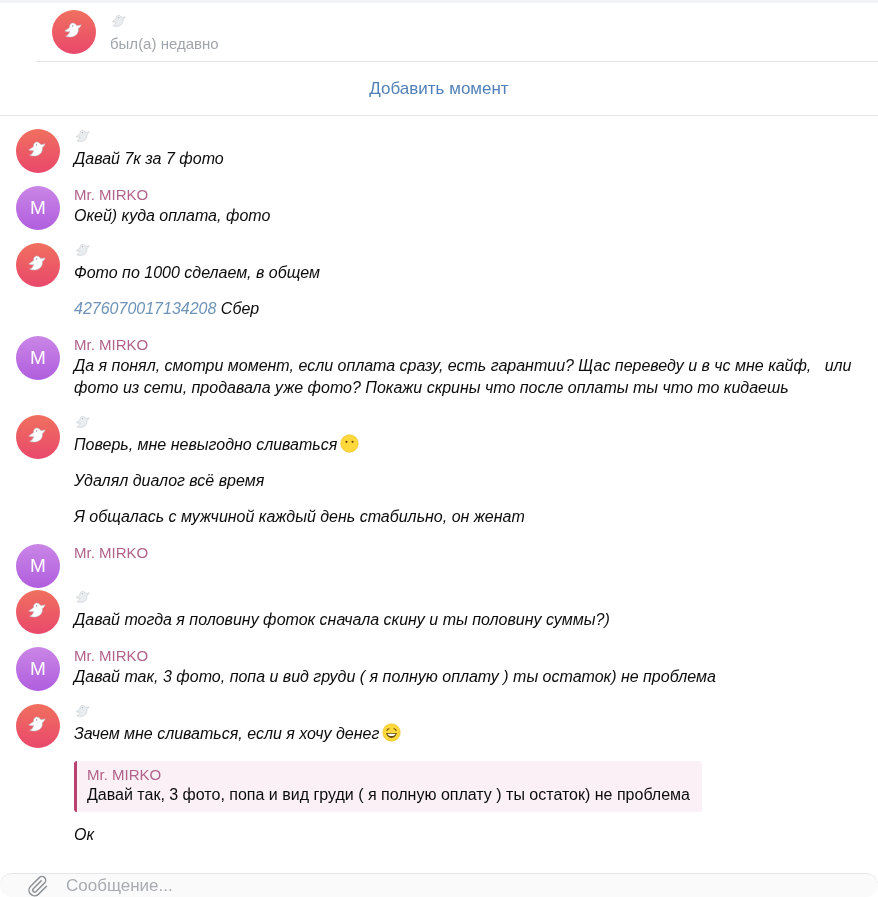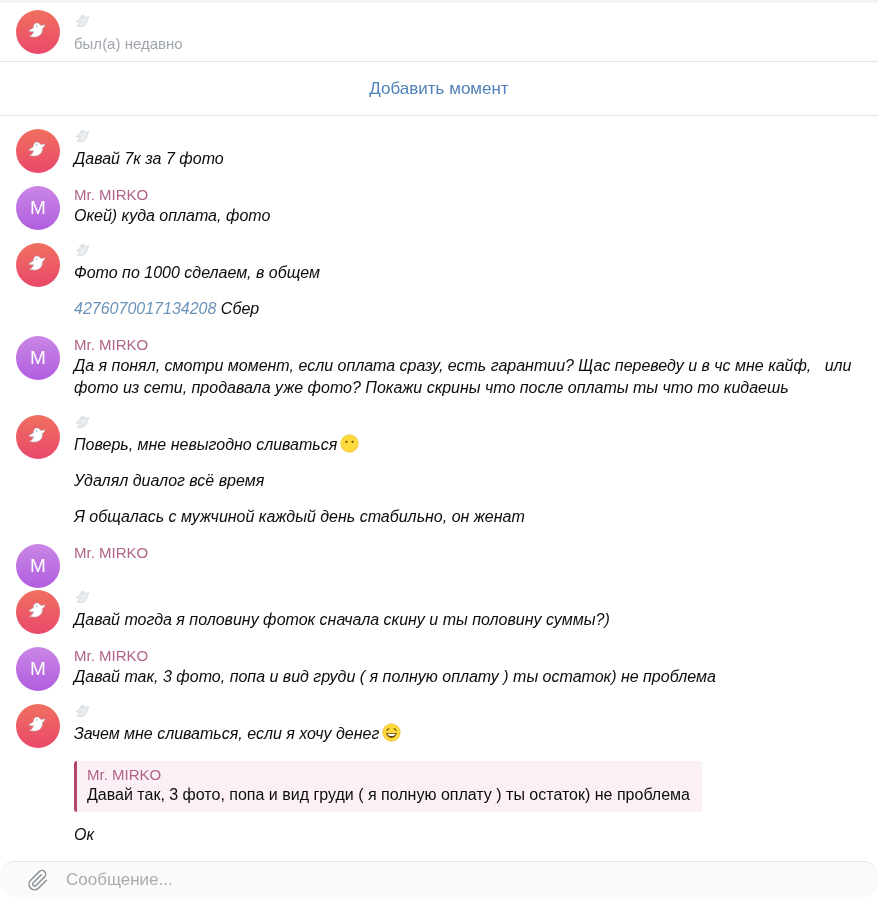--- a/index.html
+++ b/index.html
@@ -4,21 +4,21 @@
 <style>
   * { margin:0; padding:0; box-sizing:border-box; }
   html,body { width:878px; height:897px; overflow:hidden; background:#fff;
     font-family:"Liberation Sans","DejaVu Sans",sans-serif; }
   body { display:flex; flex-direction:column; }
 
   .top-edge { height:3px; background:#f2f3f4; flex:none; }
 
   
   .header { height:59px; flex:none; display:flex; align-items:center;
-    padding-left:16px; border-bottom:1px solid #e3e4e6; background:#fff; }
+    padding-left:16px; border-bottom:1px solid #e3e4e6; background:#fff;margin-left:36px; }
   .avatar { width:44px; height:44px; border-radius:50%; flex:none;
     display:flex; align-items:center; justify-content:center; }
   .avatar-red { background:linear-gradient(180deg,var(--avatar-red-1),var(--avatar-red-2)); }
   .avatar-purple { background:linear-gradient(180deg,var(--avatar-purple-1),var(--avatar-purple-2)); }
   .avatar-letter { color:#fff; font-size:19px; font-weight:500; }
   .header-info { margin-left:14px; }
   .header-name { height:20px; display:flex; align-items:center; }
   .header-status { font-size:15px; color:var(--status-gray); margin-top:3px; }
 
   
@@ -39,21 +39,21 @@
   .msg-link { color:var(--link-blue); cursor:pointer; }
   .emoji { display:inline-block; width:19px; height:19px; vertical-align:-3px; margin-left:3px; }
 
   .quote { display:inline-block; max-width:100%; margin:2px 0 12px 0;
     background:var(--quote-bg); border-left:3px solid var(--quote-border);
     border-radius:3px; padding:4px 12px 7px 10px; cursor:pointer; }
   .quote-name { font-size:15px; font-weight:500; color:var(--name-pink); line-height:19px; }
   .quote-text { font-size:16px; color:#0c0c0d; line-height:21px; }
 
   
-  .composer { height:36px; flex:none; display:flex; align-items:center;
+  .composer { height:24px; flex:none; display:flex; align-items:center;
     border-top:1px solid #e5e6e8; background:#fafafa; padding-left:26px;border-radius:15px; }
   .clip-icon { width:24px; height:24px; transform:rotate(0deg); cursor:pointer; }
   .composer-placeholder { margin-left:16px; font-size:17px; color:var(--placeholder-gray); }
 
   .dove-svg { width:19px; height:19px; }
   .dove-svg.in-avatar { width:24px; height:24px; }
 </style>
 </head>
 <body>
 

